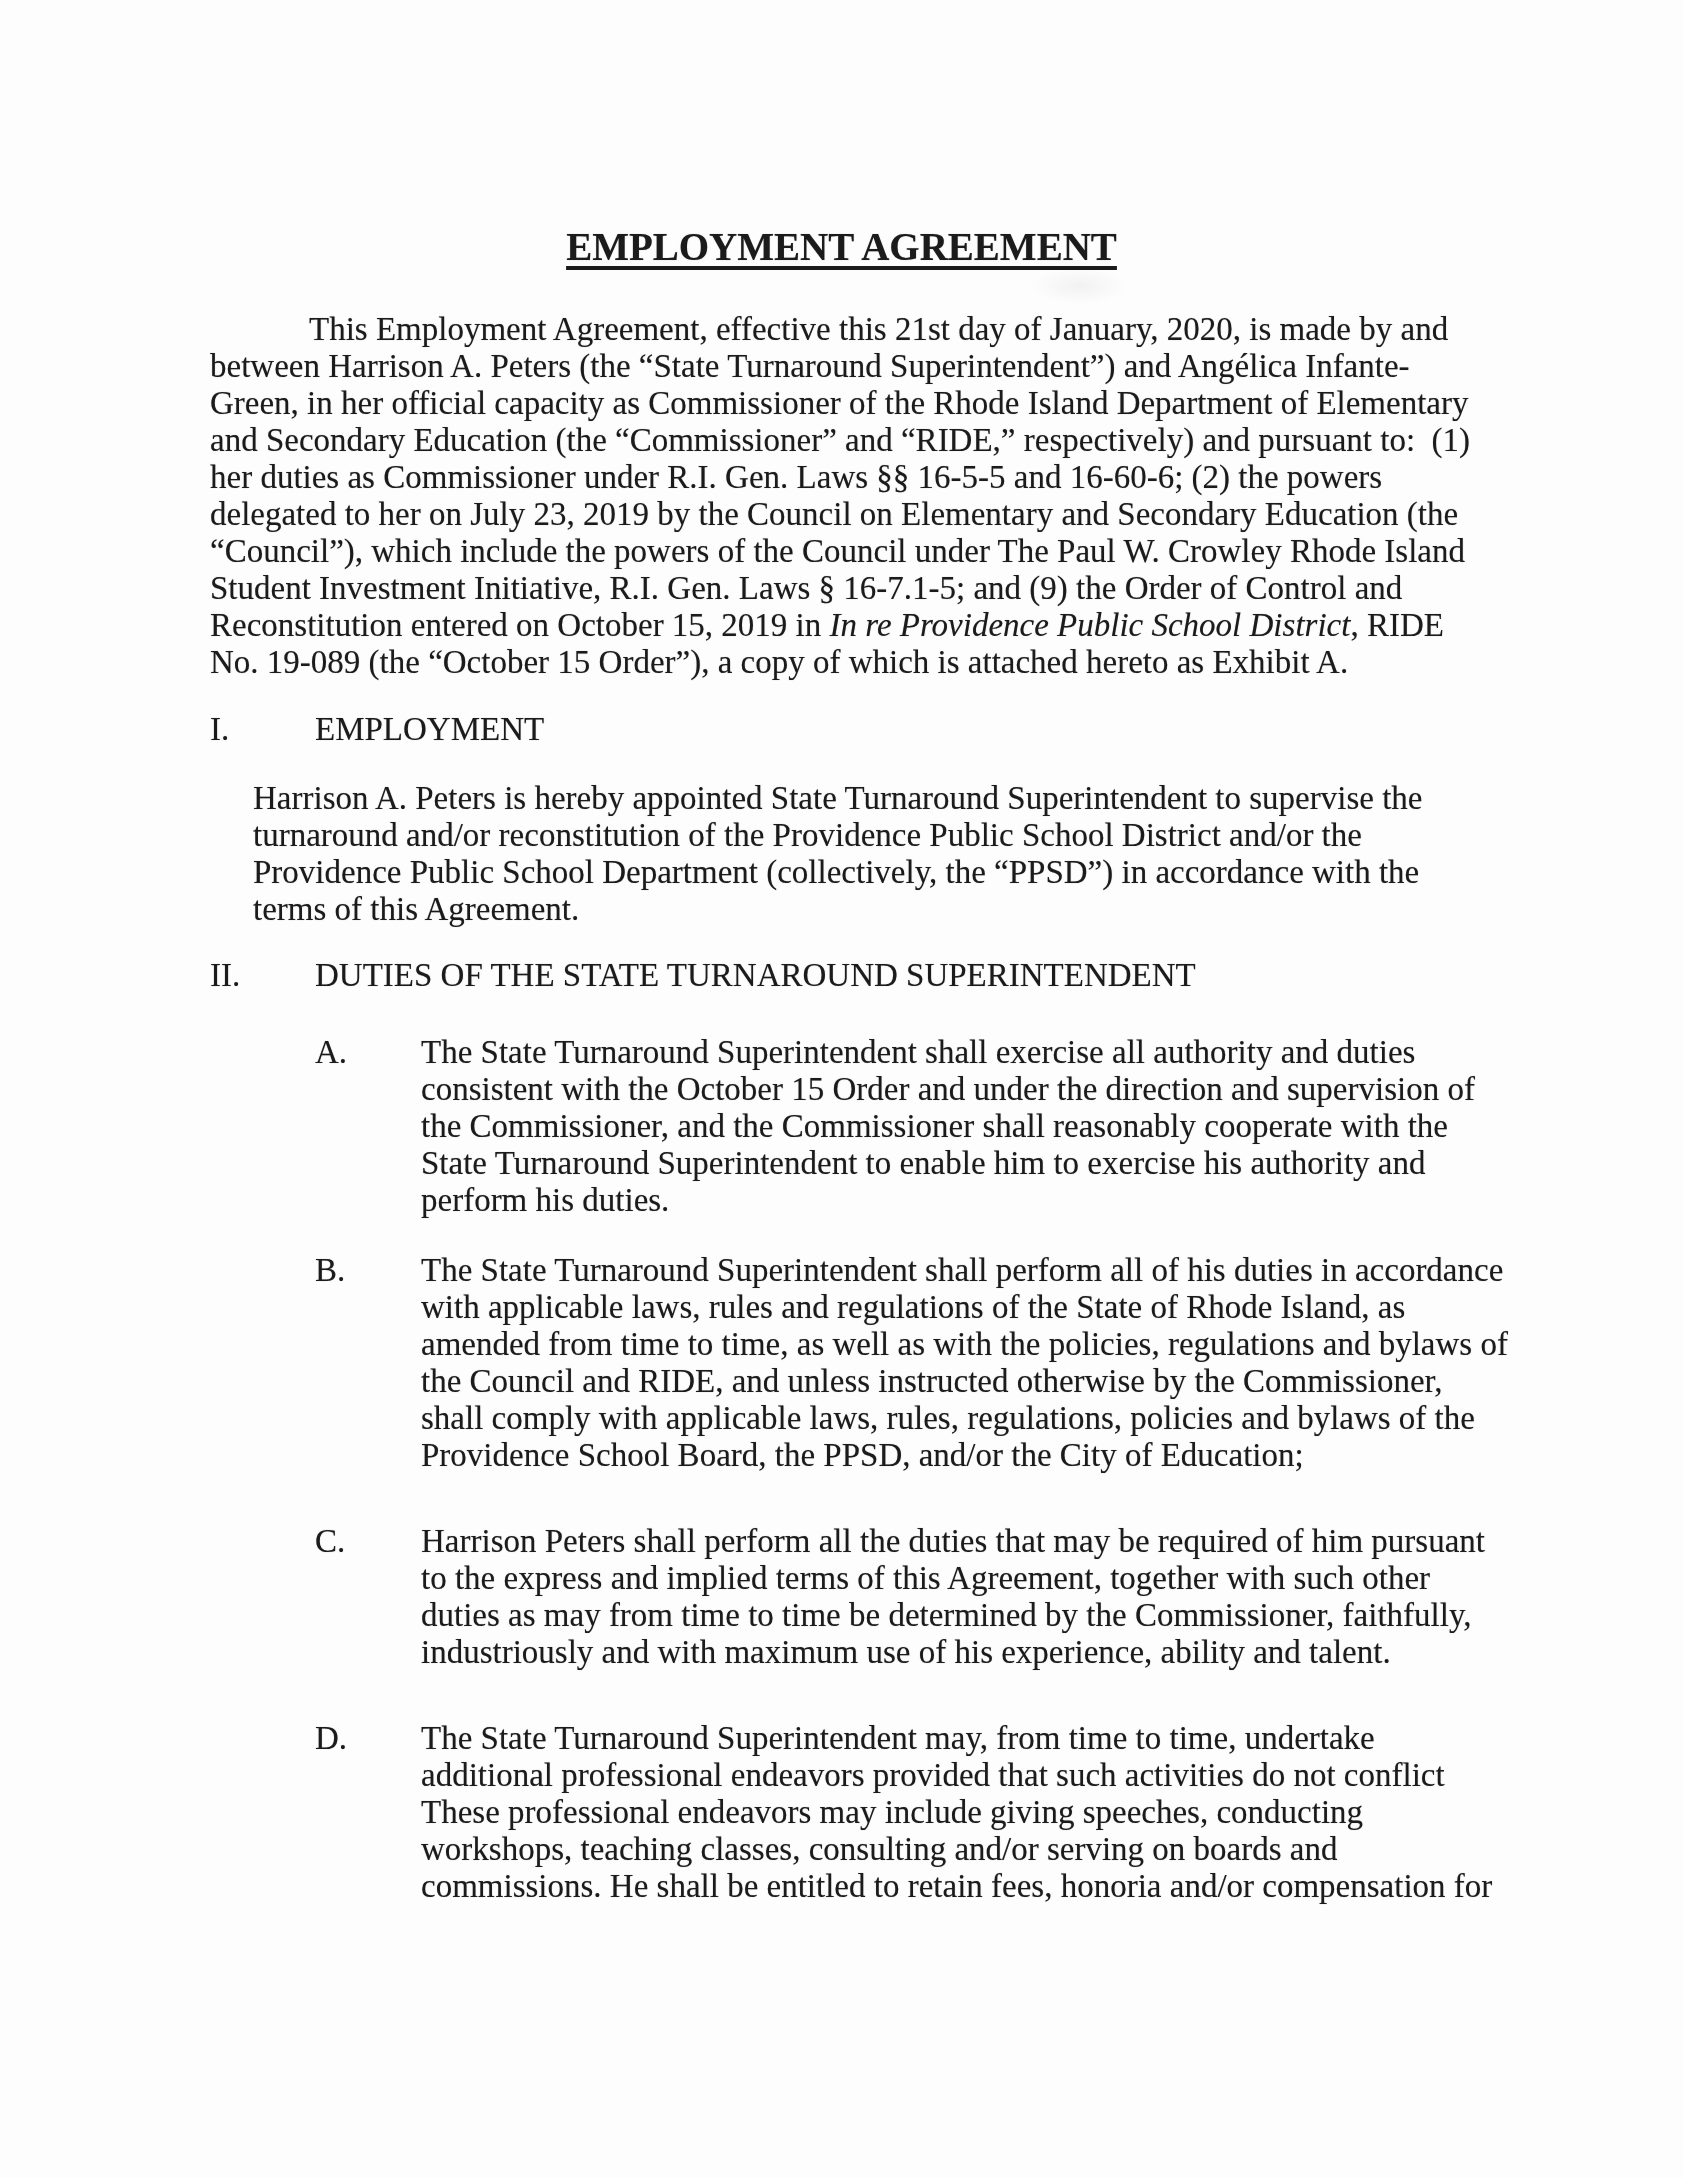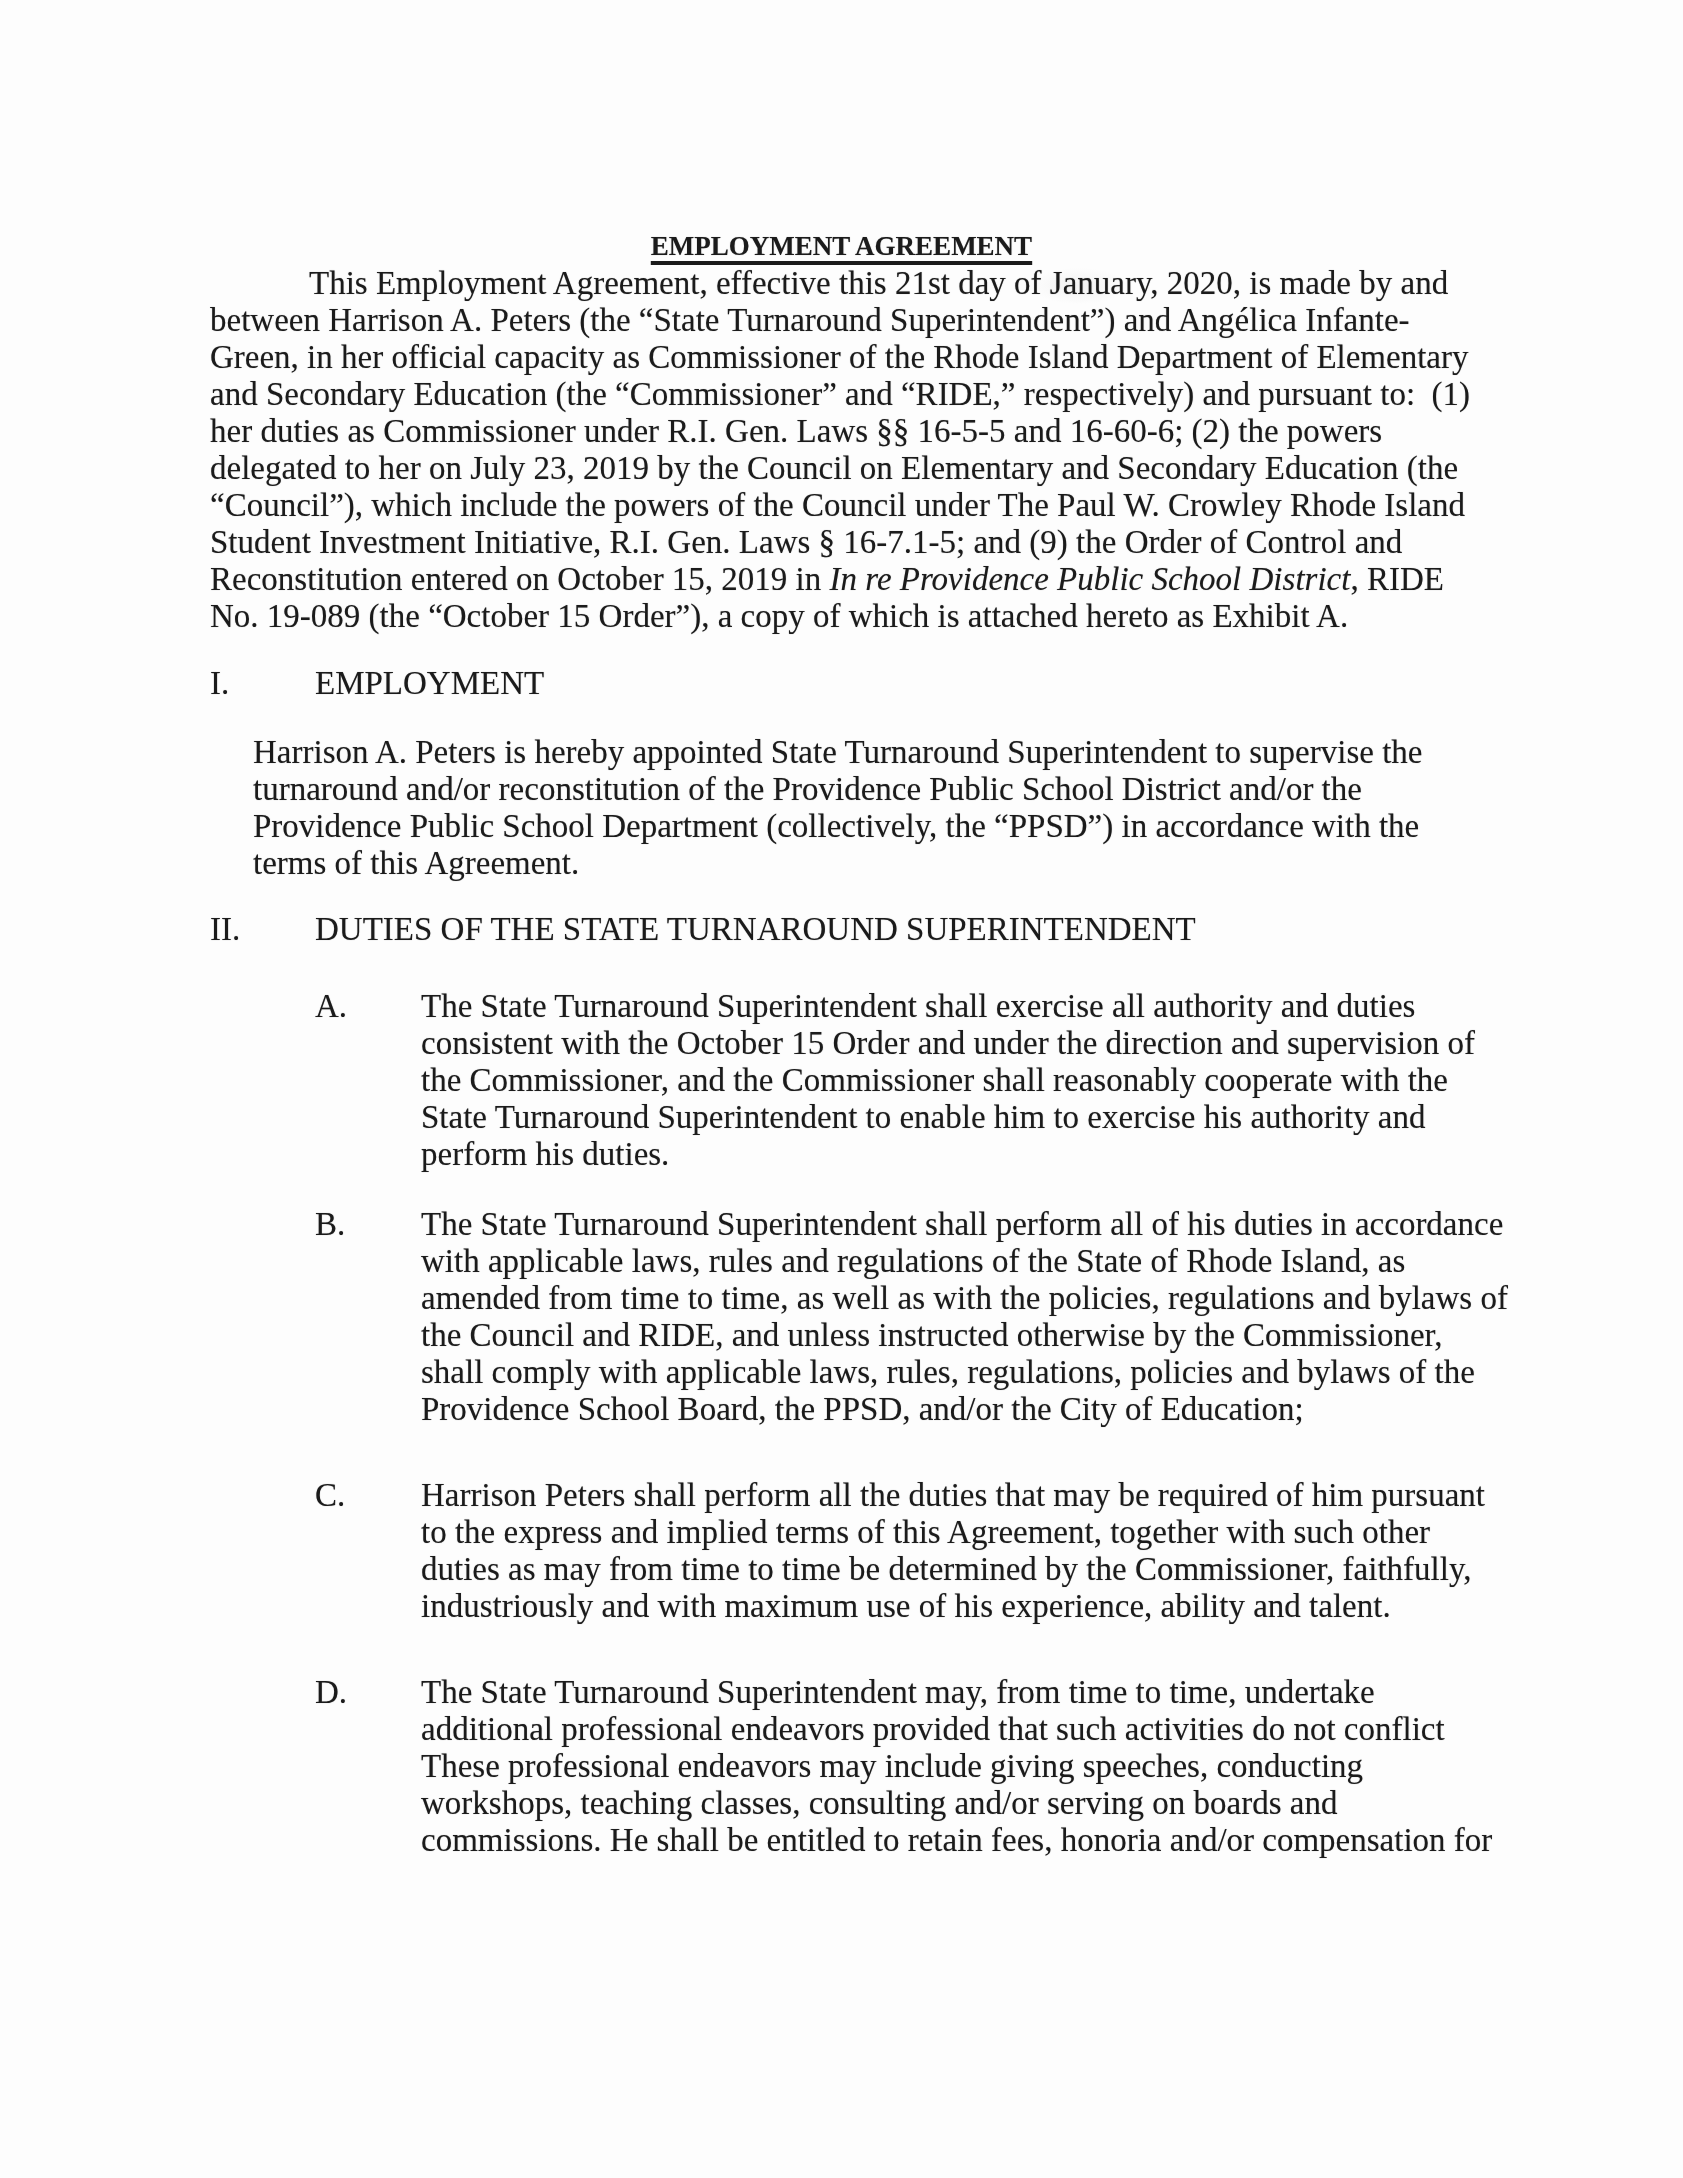--- a/index.html
+++ b/index.html
@@ -17,30 +17,30 @@
     line-height: 37px;
     color: #1b1b1b;
     text-shadow: 0 0 1px rgba(10,10,10,0.38);
     box-sizing: border-box;
     padding: 228px 210px 0 210px;
   }
   .content { width: 1263px; }
   .title {
     margin: 0;
     text-align: center;
-    font-size: 27px;
+    font-size: 39px;
     line-height: 37px;
     font-weight: 700;
   }
   .u-title {
     text-decoration: underline;
     text-decoration-thickness: 4px;
     text-underline-offset: 6px;
   }
-  .intro { }
+  .intro { margin-top: 46px; }
   .ln { white-space: pre; }
   .indent { padding-left: 99px; }
   .it { font-style: italic; }
   .sec-head { display: flex; }
   .num { flex: 0 0 105px; width: 105px; }
   .head {
     text-decoration-thickness: 3px;
     text-underline-offset: 6px;
   }
   .mt-sec1 { margin-top: 30px; }

